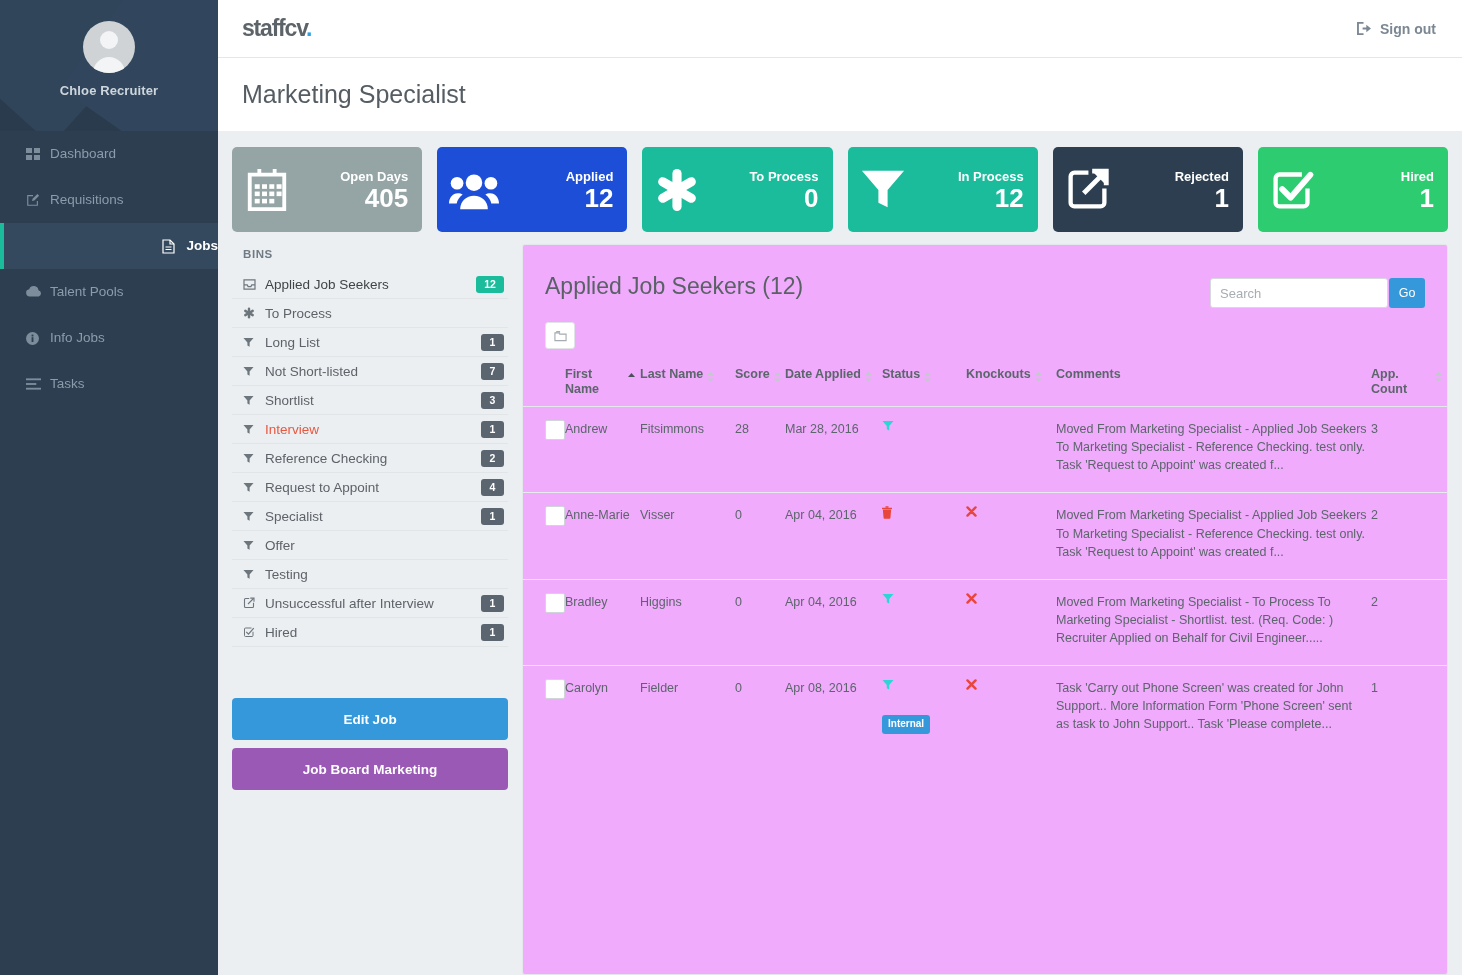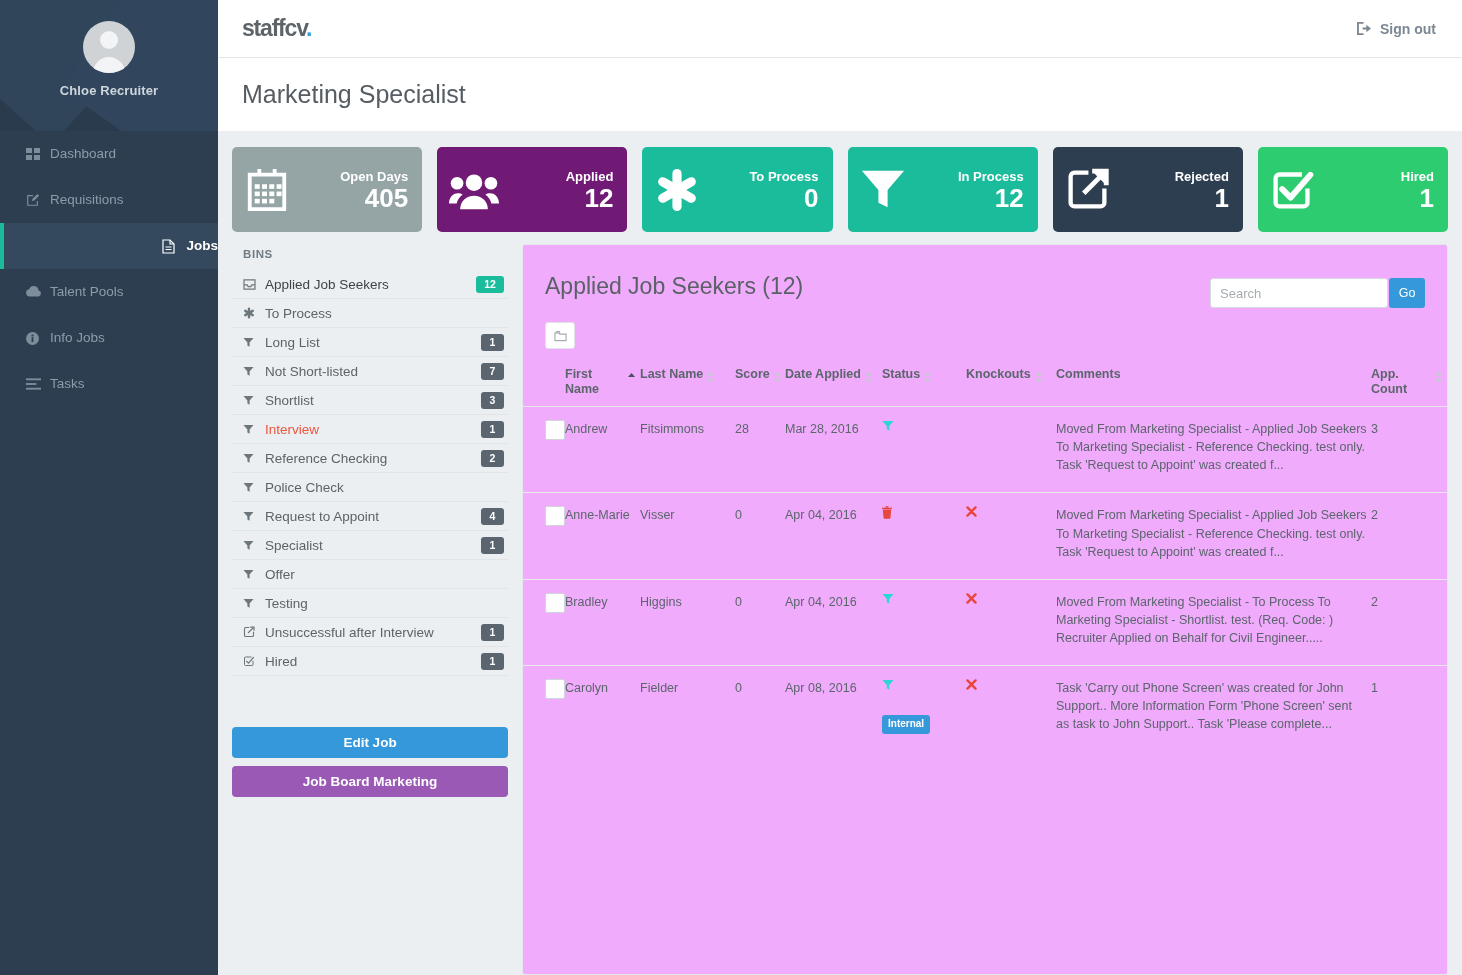--- a/index.html
+++ b/index.html
@@ -113,21 +113,21 @@
   .bin .blabel { flex:1; }
   .bin.first { font-weight:normal; color:#3f4448; }
   .bin.alert .blabel { color:#e9573f; }
   .badge {
     min-width:23px; height:17px; border-radius:3px; background:#5b6570;
     color:#fff; font-size:10.5px; font-weight:bold; display:flex;
     align-items:center; justify-content:center; padding:0 5px;
   }
   .badge.teal { background:#1abc9c; min-width:28px; }
   .btn-block {
-    display:block; width:100%; height:31px; border:none; border-radius:4px;
+    display:block; width:100%; height:42px; border:none; border-radius:4px;
     color:#fff; font-size:13.5px; font-weight:bold; cursor:pointer;
     font-family:"Liberation Sans", sans-serif;
   }
   .btn-edit { background:#3498db; margin-top:51px; }
   .btn-jbm { background:#9b59b6; margin-top:8px; }
 
   
   .panel { flex:1; background:#f0abfc; border:1px solid #e4e8ea; border-radius:3px; overflow:hidden; }
   .panel-head { display:flex; align-items:flex-start; padding:28px 22px 0 22px; }
   .panel-title { font-size:23px; color:#5a6166; font-weight:normal; flex:1; }
@@ -286,21 +286,21 @@
             <rect x="5.6" y="16.6" width="2.6" height="2.4"></rect>
             <rect x="9.4" y="16.6" width="2.6" height="2.4"></rect>
             <rect x="13.2" y="16.6" width="2.6" height="2.4"></rect>
           </svg>
       </span>
       <span class="ctxt">
         <span class="clabel">Open Days</span><br>
         <span class="cval">405</span>
       </span>
     </div>
-    <div class="card" style="background:#701a75">
+    <div class="card" style="background:#1d4ed8">
       <span class="cico">
         <svg class="ico-svg" width="50" height="42" viewBox="0 0 26 20" fill="#fff">
             <circle cx="13" cy="6.2" r="4.3"></circle>
             <path d="M5.8 20c0-4 3.2-7 7.2-7s7.2 3 7.2 7z"></path>
             <circle cx="4.2" cy="6.5" r="3.3"></circle>
             <path d="M0 17c0-3 1.9-5.3 4.6-5.3 1 0 1.8.2 2.5.6C5.4 13.6 4.3 15.2 4 17z"></path>
             <circle cx="21.8" cy="6.5" r="3.3"></circle>
             <path d="M26 17c0-3-1.9-5.3-4.6-5.3-1 0-1.8.2-2.5.6 1.7 1.3 2.8 2.9 3.1 4.7z"></path>
           </svg>
       </span>
@@ -430,28 +430,20 @@
       <div class="bin">
         <span class="bico">
             <svg class="ico-svg" width="11" height="11" viewBox="0 0 24 22" fill="currentColor">
               <path d="M1 1h22l-8.6 10v9L9.6 17.6V11z"></path>
             </svg>
           </span>
         <span class="blabel">Reference Checking</span>
         <span class="badge">2</span>
       </div>
 
-      <div class="bin">
-        <span class="bico">
-            <svg class="ico-svg" width="11" height="11" viewBox="0 0 24 22" fill="currentColor">
-              <path d="M1 1h22l-8.6 10v9L9.6 17.6V11z"></path>
-            </svg>
-          </span>
-        <span class="blabel">Police Check</span>
-      </div>
 
       <div class="bin">
         <span class="bico">
             <svg class="ico-svg" width="11" height="11" viewBox="0 0 24 22" fill="currentColor">
               <path d="M1 1h22l-8.6 10v9L9.6 17.6V11z"></path>
             </svg>
           </span>
         <span class="blabel">Request to Appoint</span>
         <span class="badge">4</span>
       </div>

